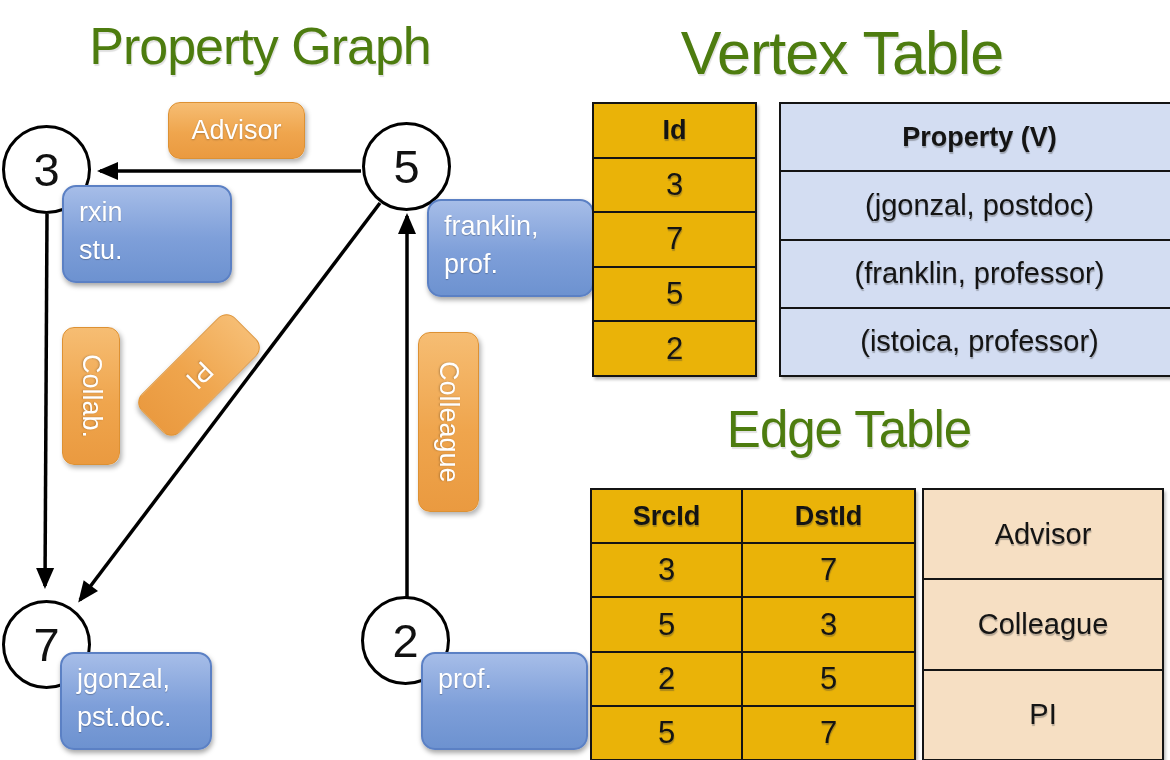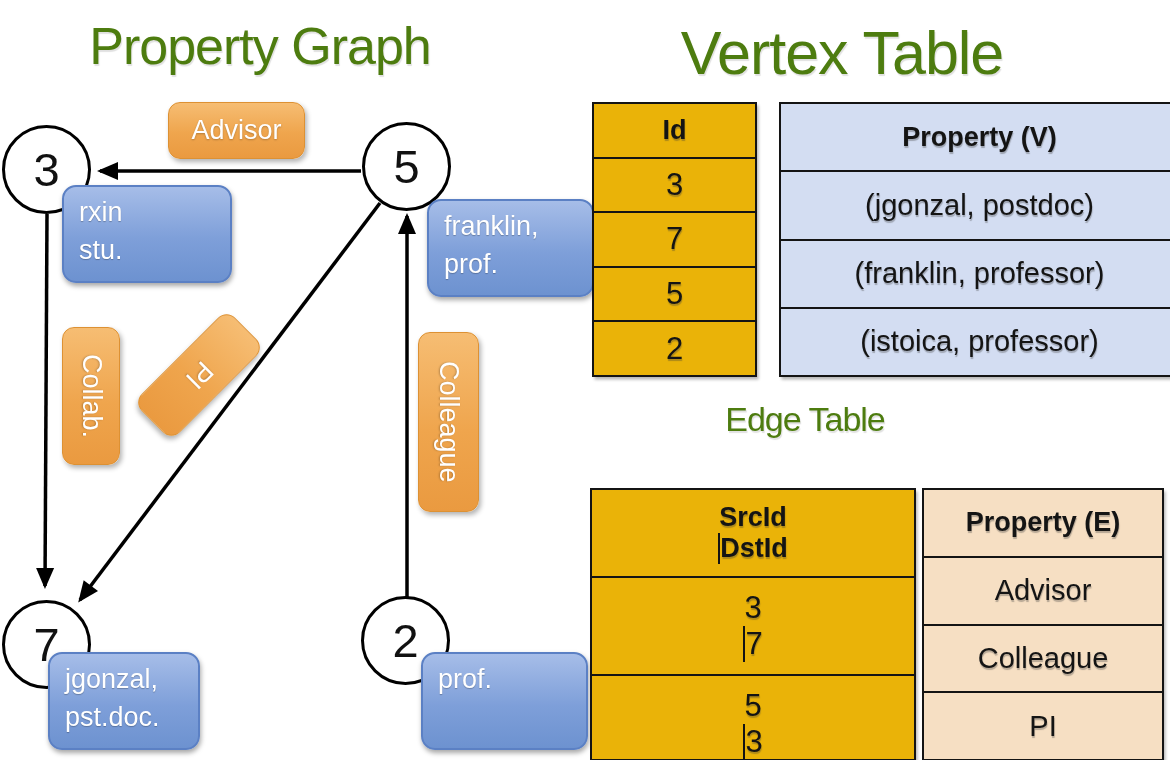--- a/index.html
+++ b/index.html
@@ -8,21 +8,21 @@
     font-family:"Liberation Sans",sans-serif;color:#141414;
   }
   
   .big-title{
     position:absolute;text-align:center;font-size:49px;font-weight:400;
     letter-spacing:-1px;color:#4d7c0f;white-space:nowrap;
     text-shadow:1px 2px 1px rgba(0,0,0,0.12);
   }
   #graph-title{left:0;width:520px;top:16px;font-size:52px;}
   #vertex-title{left:592px;width:500px;top:18px;font-size:61px;}
-  #edge-title{left:560px;width:490px;top:400px;font-size:34px;}
+  #edge-title{left:604px;width:490px;top:400px;font-size:51px;}
 
   
   .node{
     position:absolute;width:83px;height:83px;border:3.5px solid #000;
     border-radius:50%;background:#fff;display:flex;align-items:center;
     justify-content:center;font-size:47px;font-weight:400;color:#111;
   }
   #node-3{left:2px;top:125px;}
   #node-5{left:362px;top:122px;}
   #node-7{left:2px;top:600px;}
@@ -32,21 +32,21 @@
   .vprop{
     position:absolute;border-radius:14px;color:#fff;
     background:linear-gradient(180deg,#a6bde8 0%,#7e9fd9 55%,#6d92d0 100%);
     border:2px solid #5b80c4;
     box-shadow:1px 3px 5px rgba(0,0,0,0.35);
     font-size:27px;line-height:38px;padding:6px 11px 0 15px;
     text-shadow:0 1px 1px rgba(0,0,0,0.25);
   }
   #vprop-3{left:62px;top:185px;width:140px;height:88px;}
   #vprop-5{left:420px;top:199px;width:137px;height:88px;margin-left:7px;}
-  #vprop-7{left:48px;top:652px;width:122px;height:88px;}
+  #vprop-7{left:60px;top:652px;width:122px;height:88px;}
   #vprop-2{left:421px;top:652px;width:137px;height:88px;}
 
   
   .elabel{
     position:absolute;border-radius:12px;color:#fff;
     background:linear-gradient(180deg,#f6bd73 0%,#efa54d 55%,#ea9a40 100%);
     border:1.5px solid #dd9133;
     box-shadow:2px 3px 5px rgba(0,0,0,0.3);
     display:flex;align-items:center;justify-content:center;
     font-size:27px;text-shadow:0 1px 2px rgba(0,0,0,0.25);
@@ -75,21 +75,21 @@
   .trow:first-child{border-top:none;}
   .trow.th{font-weight:bold;font-size:27px;}
   .trow .num{font-size:31px;}
   .tbox.blue .trow{background:#d3ddf2;}
   .tbox.tan .trow{background:#f6dfc3;}
 
   #vt-id{left:592px;top:102px;width:161px;height:271px;}
   #vt-prop{left:763px;top:102px;width:397px;height:271px;margin-left:16px;}
 
   #et-src{left:590px;top:488px;width:322px;height:269px;}
-  #et-src .trow{padding:12px;flex-direction:column;}
+  #et-src .trow{padding:0;}
   #et-src .cell{
     height:100%;display:flex;align-items:center;justify-content:center;
   }
   #et-src .cell.c1{width:149px;}
   #et-src .cell.c2{flex:1;border-left:2.5px solid #141414;text-align:center;}
   #et-prop{left:922px;top:488px;width:238px;height:269px;}
 </style>
 </head>
 <body>
 
@@ -223,23 +223,20 @@
     <div class="cell c1">
       <span class="num">5</span>
     </div>
     <div class="cell c2">
       <span class="num">7</span>
     </div>
   </div>
 </div>
 
 <div class="tbox tan" id="et-prop">
-  <div class="trow th">
-    <span>Property (E)</span>
-  </div>
   <div class="trow">
     <span>Advisor</span>
   </div>
   <div class="trow">
     <span>Colleague</span>
   </div>
   <div class="trow">
     <span>PI</span>
   </div>
 </div>

